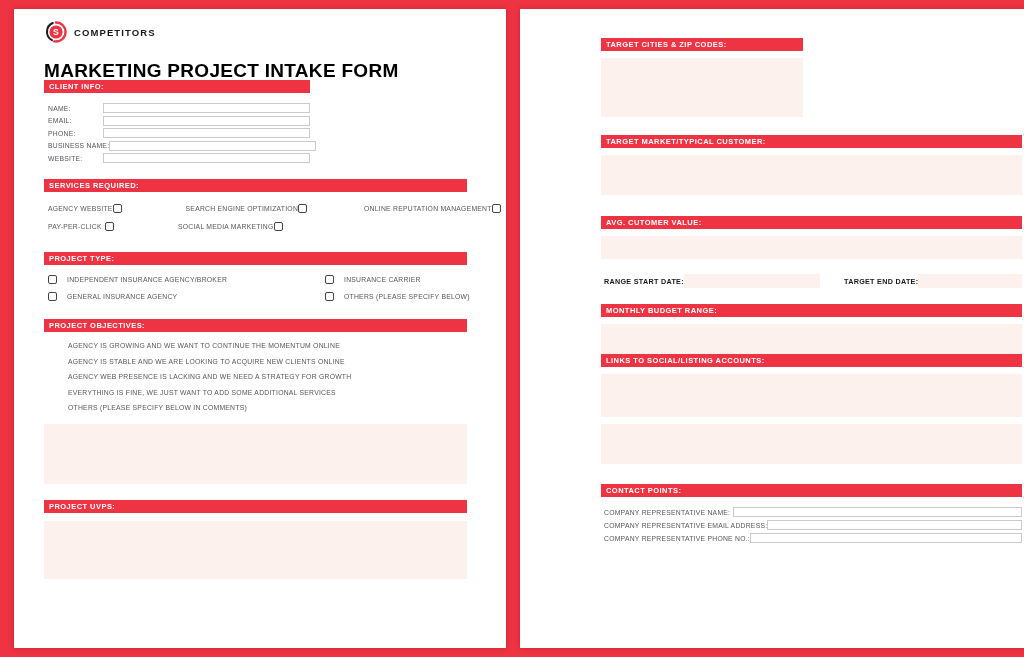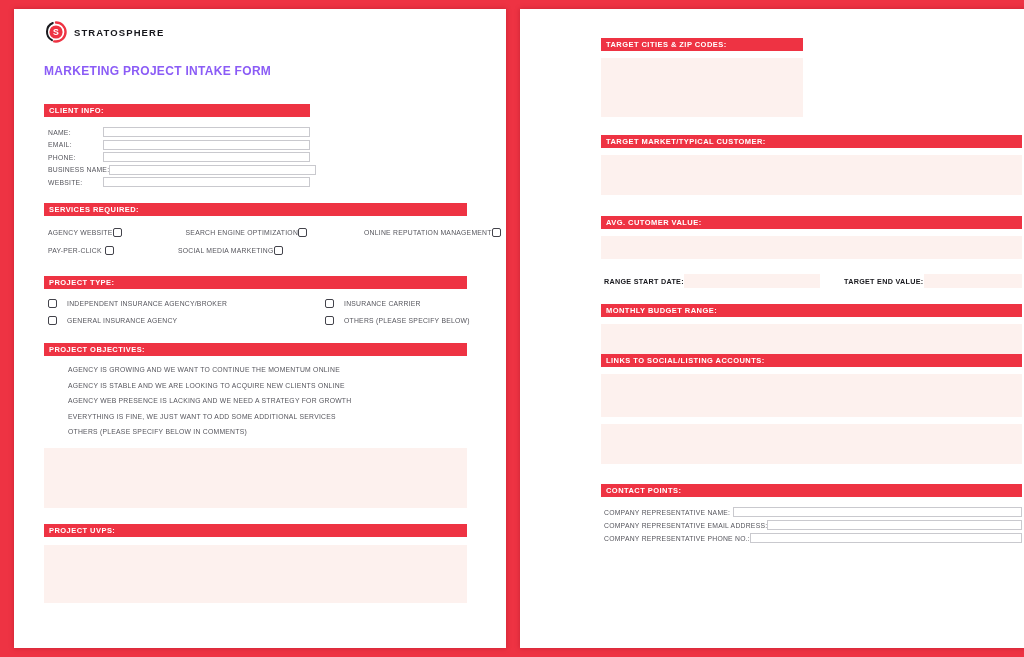--- a/index.html
+++ b/index.html
@@ -27,24 +27,24 @@
   .pinkinput{background:#fdf1ee;border:none;height:14px;font-size:7px;padding:0 3px;box-sizing:border-box;outline:none;}
 
   .sl{font-size:6.8px;color:#55555c;letter-spacing:.25px;white-space:nowrap;}
   .bl{font-size:7.2px;font-weight:bold;color:#17171c;letter-spacing:.3px;white-space:nowrap;}
 
   .cb{width:9px;height:9px;border:1.2px solid #43434b;border-radius:2px;background:#fff;display:inline-block;box-sizing:border-box;flex:0 0 9px;}
 
   
   .logo-row{display:flex;align-items:center;margin:12px 0 0 31px;height:22px;}
   .logo-text{font-size:9.5px;font-weight:800;letter-spacing:1.1px;margin-left:7px;color:#17171c;}
-  .title{margin:19px 0 0 30px;font-size:12px;line-height:18px;font-weight:800;letter-spacing:.3px;color:#8b5cf6;}
-
-  
-  .ci-bar{margin-top:24px;width:261px;}
+  .title{margin:19px 0 0 30px;font-size:19px;line-height:18px;font-weight:800;letter-spacing:.3px;color:#000000;}
+
+  
+  .ci-bar{width:261px;}
   .ci-fields{margin-top:10px;}
   .ci-row{display:flex;align-items:center;height:10px;margin-bottom:2.5px;padding-left:4px;}
   .ci-row .sl{flex:0 0 55px;}
   .ci-row .whiteinput{width:207px;flex:0 0 207px;height:10px;}
 
   
   .svc-bar{margin-top:16px;}
   .svc-rows{margin-top:11px;}
   .svc-row{display:flex;align-items:center;height:10px;margin-bottom:8px;padding-left:4px;}
   .svc-cell{display:flex;align-items:center;justify-content:space-between;}
@@ -109,21 +109,21 @@
 
 <div class="page" id="page-left">
 
   <div class="logo-row">
     <svg width="22" height="22" viewBox="0 0 24 24">
       <path d="M12 1.6 A10.4 10.4 0 0 1 12 22.4 L10 22.2" fill="none" stroke="#ee3343" stroke-width="2.6" stroke-linecap="round"></path>
       <path d="M8.5 2.2 A10.4 10.4 0 0 0 7.6 20.9" fill="none" stroke="#1b1b20" stroke-width="2.2" stroke-linecap="round"></path>
       <circle cx="12" cy="12" r="7.2" fill="#ee3343"></circle>
       <text x="12" y="15.4" text-anchor="middle" font-family="Liberation Sans, sans-serif" font-size="9.5" font-weight="bold" fill="#ffffff">S</text>
     </svg>
-    <span class="logo-text">STRATOSPHERE</span>
+    <span class="logo-text">COMPETITORS</span>
   </div>
 
   <div class="title">MARKETING PROJECT INTAKE FORM</div>
 
   <div class="content-l">
 
     <div class="bar ci-bar">CLIENT INFO:</div>
     <div class="ci-fields">
       <div class="ci-row">
         <span class="sl">NAME:</span>
@@ -230,21 +230,21 @@
 
     <div class="bar avg-bar">AVG. CUTOMER VALUE:</div>
     <div class="pinkbox avg-box"></div>
 
     <div class="dates-row">
       <div class="date-cell date-cell1">
         <span class="bl">RANGE START DATE:</span>
         <input class="pinkinput" type="text" value="" style="">
       </div>
       <div class="date-cell date-cell2">
-        <span class="bl">TARGET END VALUE:</span>
+        <span class="bl">TARGET END DATE:</span>
         <input class="pinkinput" type="text" value="" style="">
       </div>
     </div>
 
     <div class="bar bud-bar">MONTHLY BUDGET RANGE:</div>
     <div class="pinkbox bud-box"></div>
 
     <div class="bar lnk-bar">LINKS TO SOCIAL/LISTING ACCOUNTS:</div>
     <div class="pinkbox lnk-box"></div>
 

